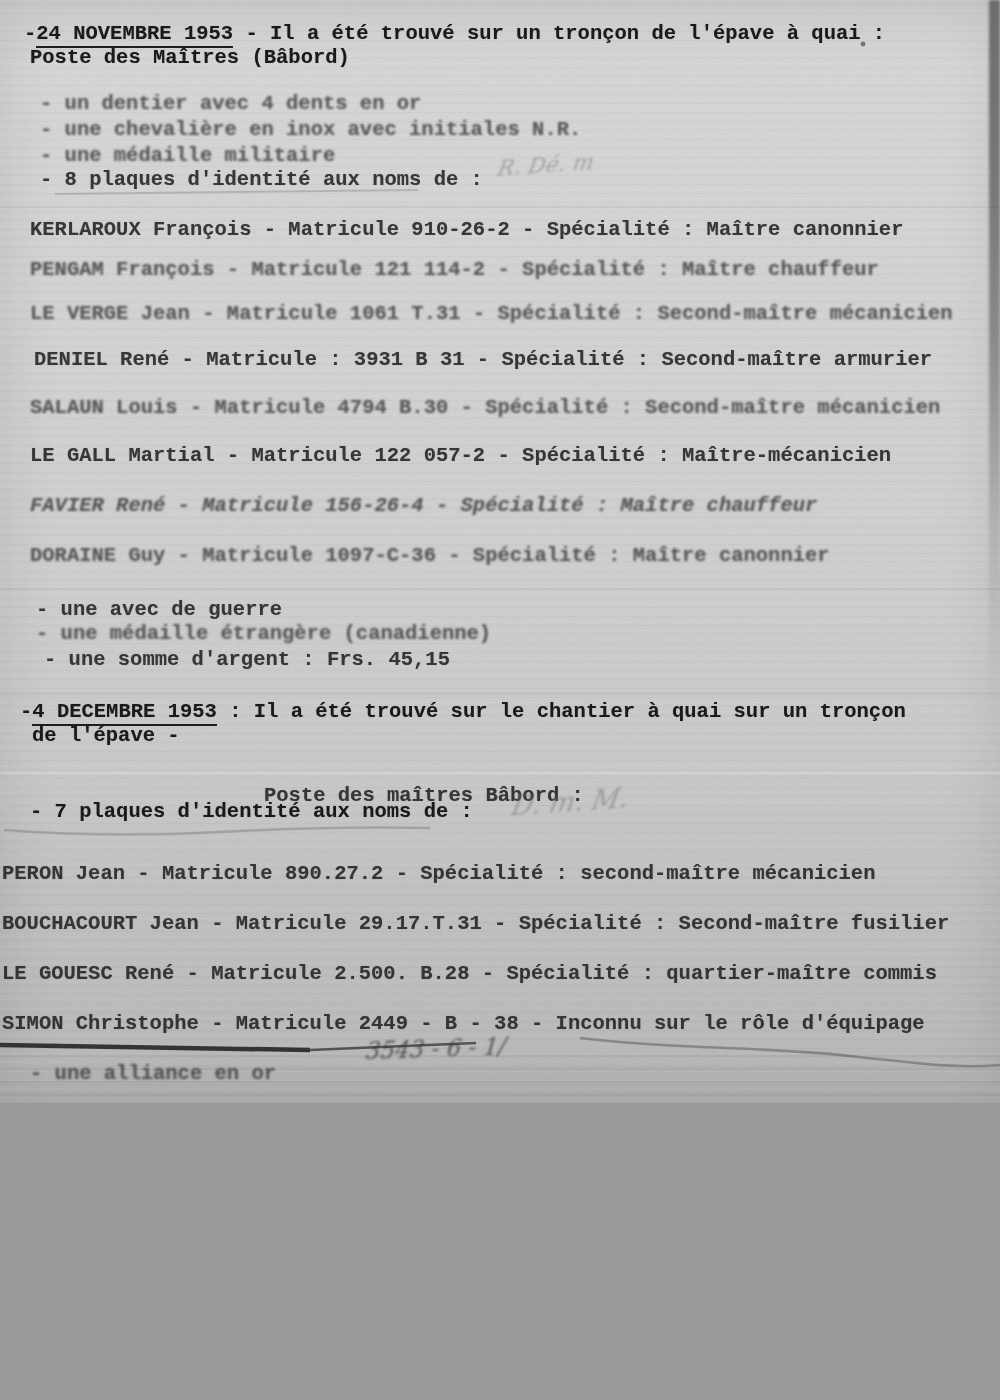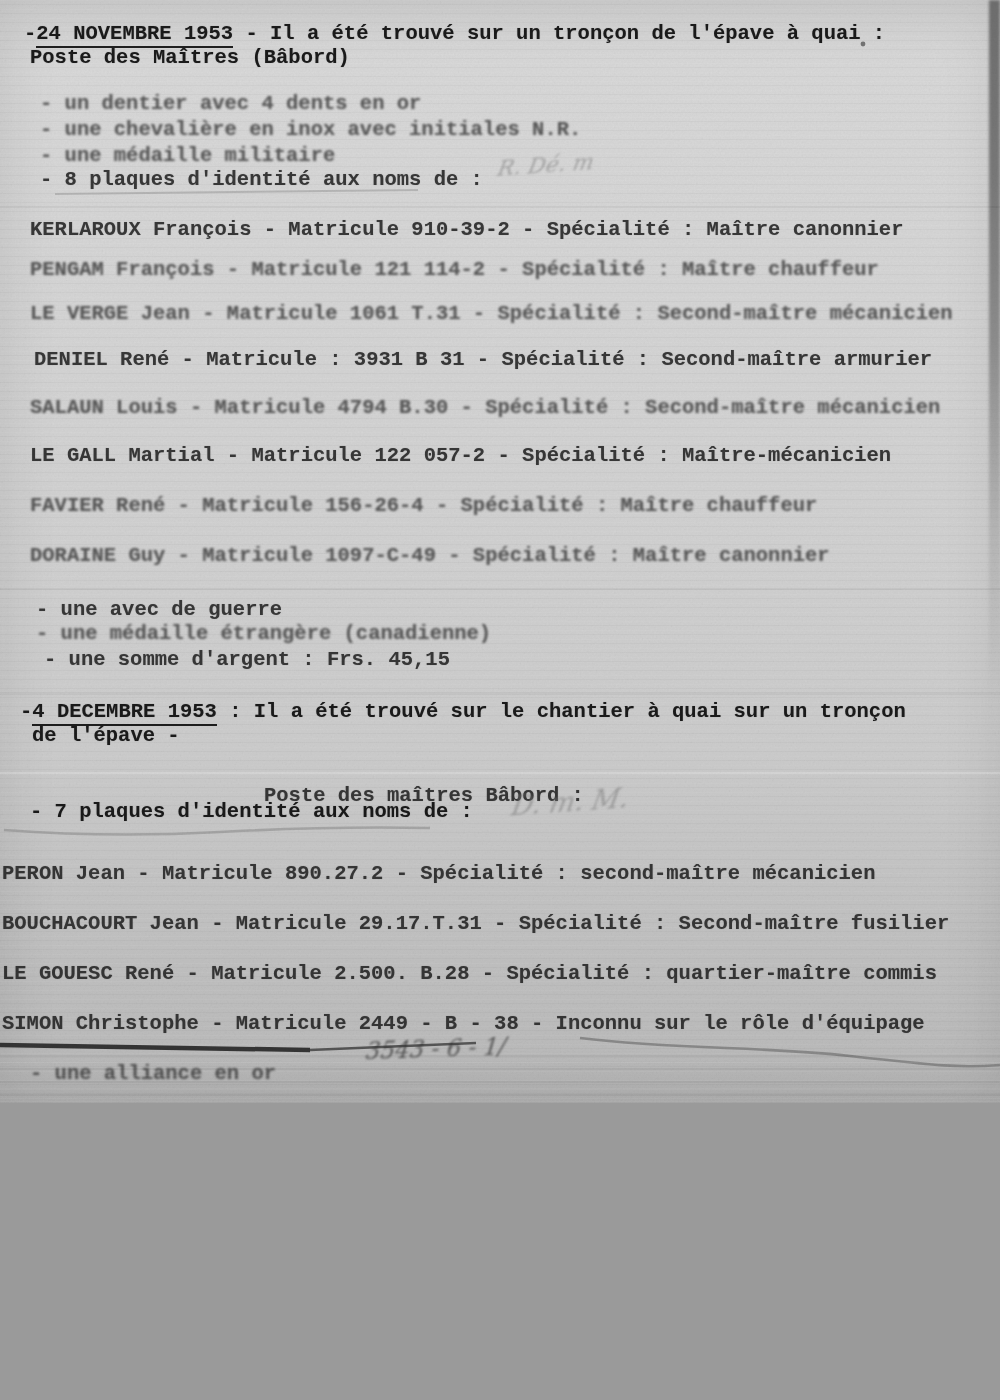--- a/index.html
+++ b/index.html
@@ -62,28 +62,28 @@
   <div class="streak" style="top:1352px;height:3px;background:rgba(0,0,0,.06);"></div>
   <div class="streak" style="top:772px;height:2px;background:rgba(255,255,255,.22);"></div>
 
   <div id="lines">
       <div class="tl tone-dark" style="left: 24px; top: 22px;"><span>-</span><span class="u">24 NOVEMBRE 1953</span><span> - Il a été trouvé sur un tronçon de l'épave à quai :</span></div>
       <div class="tl tone-dark" style="left: 30px; top: 46px;"><span>Poste des Maîtres (Bâbord)</span></div>
       <div class="tl tone-light" style="left: 40px; top: 92px;"><span>- un dentier avec 4 dents en or</span></div>
       <div class="tl tone-light" style="left: 40px; top: 118px;"><span>- une chevalière en inox avec initiales N.R.</span></div>
       <div class="tl tone-light" style="left: 40px; top: 144px;"><span>- une médaille militaire</span></div>
       <div class="tl tone-mid" style="left: 40px; top: 168px;"><span>- 8 plaques d'identité aux noms de :</span></div>
-      <div class="tl tone-mid" style="left: 30px; top: 218px;"><span>KERLAROUX François - Matricule 910-39-2 - Spécialité : Maître canonnier</span></div>
+      <div class="tl tone-mid" style="left: 30px; top: 218px;"><span>KERLAROUX François - Matricule 910-26-2 - Spécialité : Maître canonnier</span></div>
       <div class="tl tone-light" style="left: 30px; top: 258px;"><span>PENGAM François - Matricule 121 114-2 - Spécialité : Maître chauffeur</span></div>
       <div class="tl tone-light" style="left: 30px; top: 302px;"><span>LE VERGE Jean - Matricule 1061 T.31 - Spécialité : Second-maître mécanicien</span></div>
       <div class="tl tone-mid" style="left: 34px; top: 348px;"><span>DENIEL René - Matricule : 3931 B 31 - Spécialité : Second-maître armurier</span></div>
       <div class="tl tone-light" style="left: 30px; top: 396px;"><span>SALAUN Louis - Matricule 4794 B.30 - Spécialité : Second-maître mécanicien</span></div>
       <div class="tl tone-mid" style="left: 30px; top: 444px;"><span>LE GALL Martial - Matricule 122 057-2 - Spécialité : Maître-mécanicien</span></div>
-      <div class="tl tone-light" style="left: 30px; top: 494px;"><span>FAVIER René - Matricule 156-26-4 - Spécialité : Maître chauffeur</span></div>
-      <div class="tl tone-light" style="left: 30px; top: 544px;"><span>DORAINE Guy - Matricule 1097-C-49 - Spécialité : Maître canonnier</span></div>
+      <div class="tl tone-light" style="left: 30px; top: 494px; font-style: italic;"><span>FAVIER René - Matricule 156-26-4 - Spécialité : Maître chauffeur</span></div>
+      <div class="tl tone-light" style="left: 30px; top: 544px;"><span>DORAINE Guy - Matricule 1097-C-36 - Spécialité : Maître canonnier</span></div>
       <div class="tl tone-mid" style="left: 36px; top: 598px;"><span>- une avec de guerre</span></div>
       <div class="tl tone-light" style="left: 36px; top: 622px;"><span>- une médaille étrangère (canadienne)</span></div>
       <div class="tl tone-mid" style="left: 44px; top: 648px;"><span>- une somme d'argent : Frs. 45,15</span></div>
       <div class="tl tone-dark" style="left: 20px; top: 700px;"><span>-</span><span class="u">4 DECEMBRE 1953</span><span> : Il a été trouvé sur le chantier à quai sur un tronçon</span></div>
       <div class="tl tone-dark" style="left: 32px; top: 724px;"><span>de l'épave -</span></div>
       <div class="tl tone-mid" style="left: 264px; top: 758px; margin-top: 26px;"><span>Poste des maîtres Bâbord :</span></div>
       <div class="tl tone-dark" style="left: 30px; top: 800px;"><span>- 7 plaques d'identité aux noms de :</span></div>
       <div class="tl tone-mid" style="left: 2px; top: 862px;"><span>PERON Jean - Matricule 890.27.2 - Spécialité : second-maître mécanicien</span></div>
       <div class="tl tone-mid" style="left: 2px; top: 912px;"><span>BOUCHACOURT Jean - Matricule 29.17.T.31 - Spécialité : Second-maître fusilier</span></div>
       <div class="tl tone-mid" style="left: 2px; top: 962px;"><span>LE GOUESC René - Matricule 2.500. B.28 - Spécialité : quartier-maître commis</span></div>

